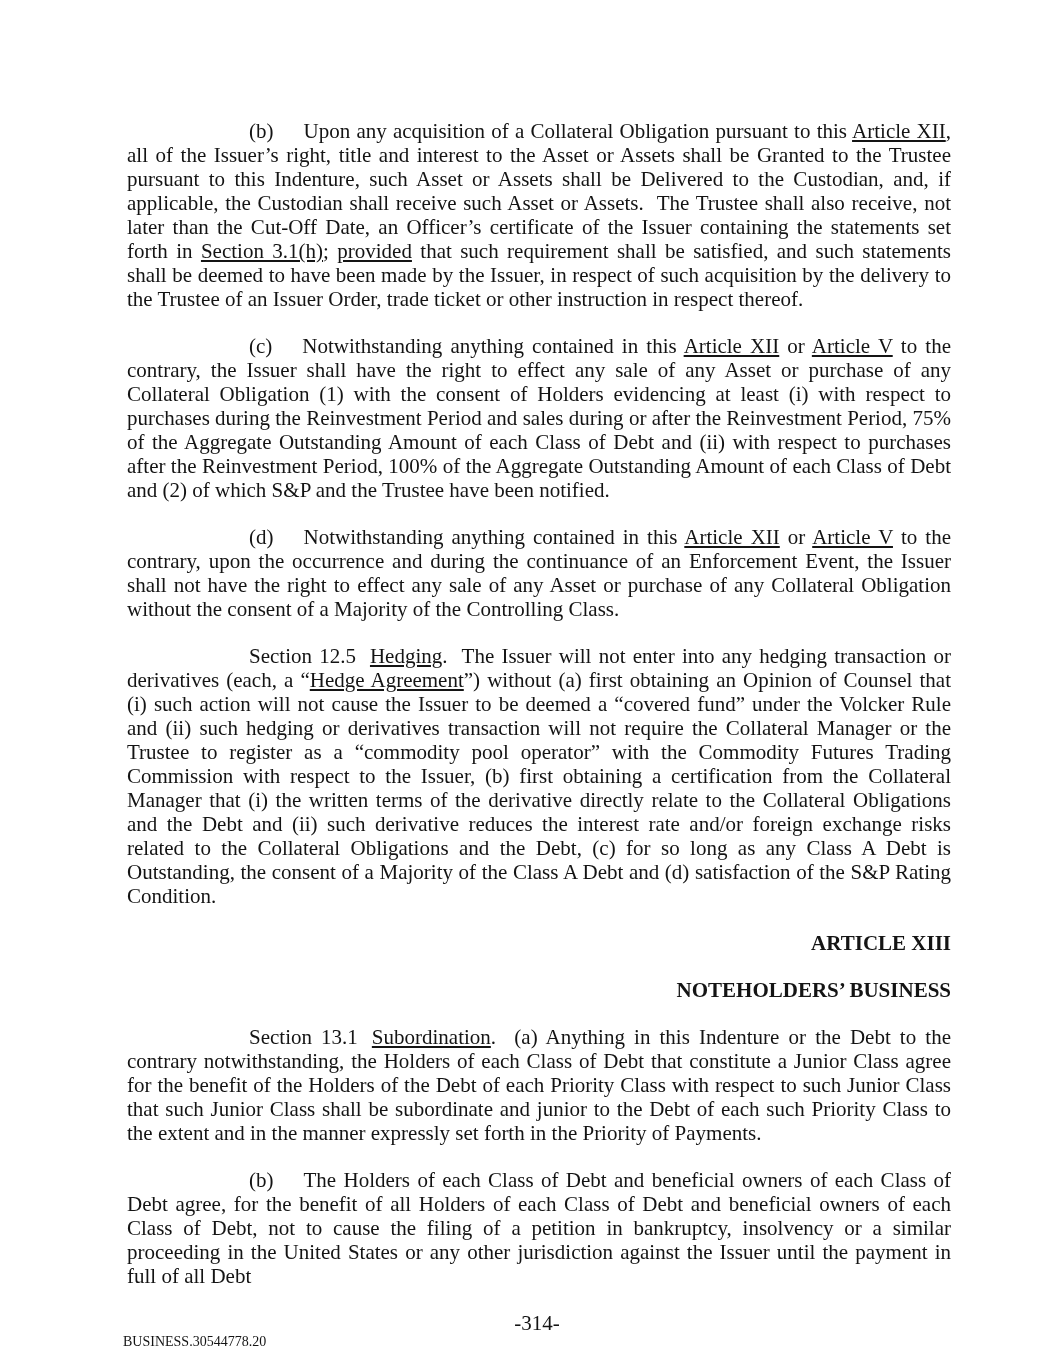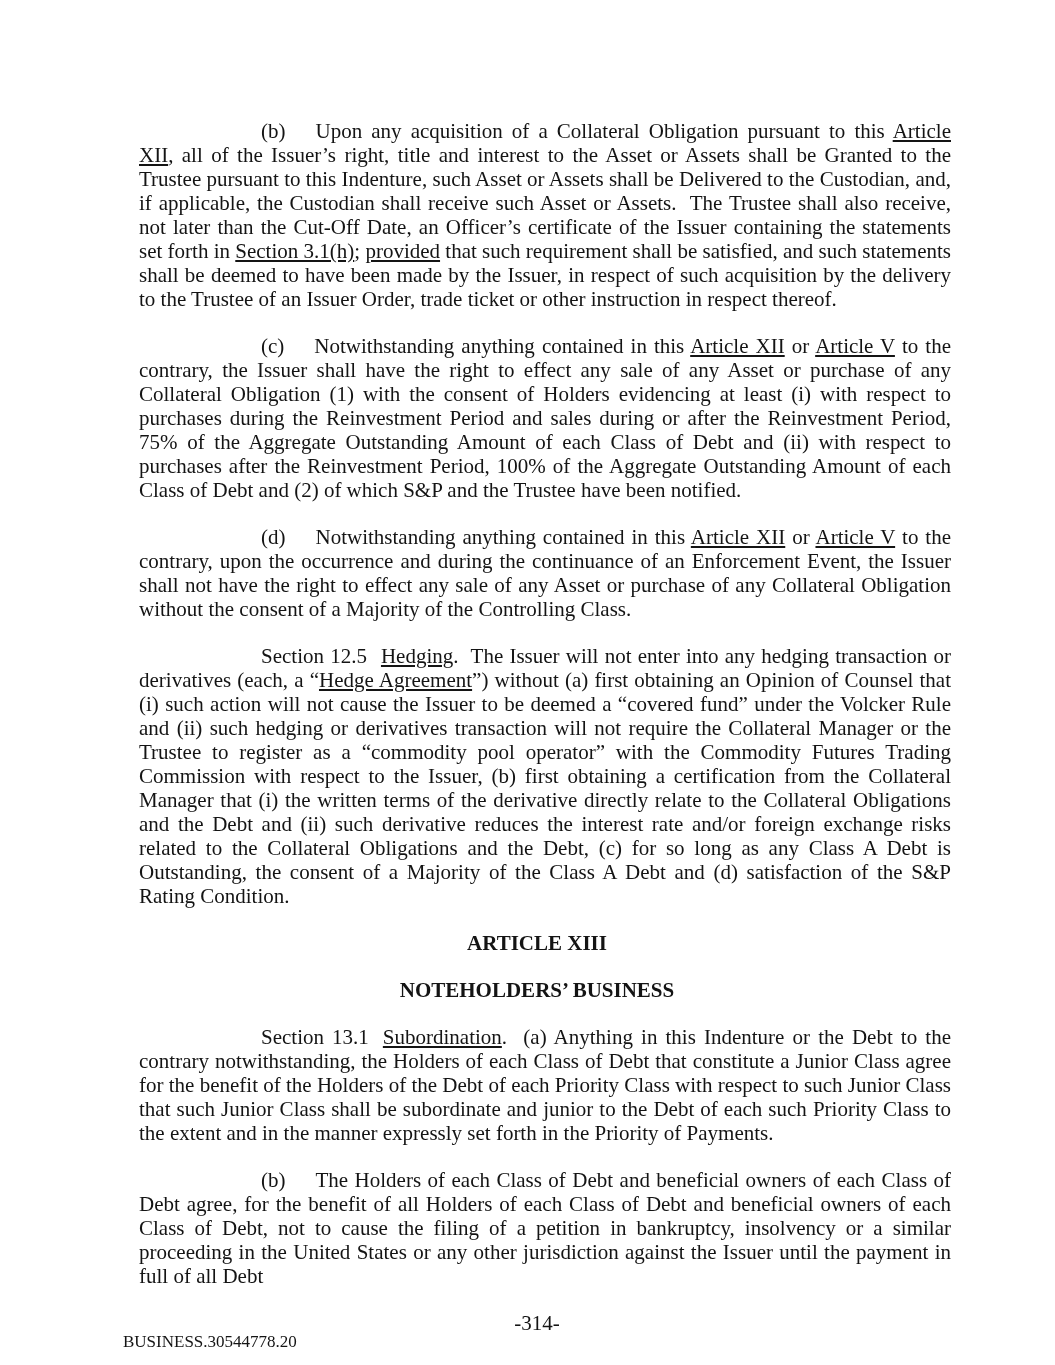--- a/index.html
+++ b/index.html
@@ -10,40 +10,40 @@
     background: #ffffff;
     box-sizing: border-box;
     padding: 119px 104px 0 123px;
     font-family: "Liberation Serif", "DejaVu Serif", serif;
     font-size: 21px;
     line-height: 24px;
     color: #141414;
     overflow: hidden;
   }
   .body-text p.para {
-    margin: 0 0 23px 16px;
+    margin: 0 0 23px 4px;
     text-align: justify;
     text-indent: 122px;
   }
   .body-text p.heading {
     margin: 0 0 23px 0;
-    text-align: center;
+    text-align: right;
     text-indent: 0;
     font-weight: 700;
   }
   .u { text-decoration: underline; text-underline-offset: 2px; }
   .tab-lg { display: inline-block; width: 30px; }
   .tab-sm { display: inline-block; width: 14px; }
   .footer-pagenum {
     text-align: center;
     margin: 0;
   }
   .footer-docid {
     margin: -3px 0 0 0;
-    font-size: 17px;
+    font-size: 14px;
     line-height: 19px;
     text-align: left;
   }
 </style>
 </head>
 <body>
 
 <div class="page">
   <div class="body-text">
       <p class="para"><span>(b)</span><span class="tab-lg"></span><span>Upon any acquisition of a Collateral Obligation pursuant to this </span><span class="u">Article XII</span><span>, all of the Issuer’s right, title and interest to the Asset or Assets shall be Granted to the Trustee pursuant to this Indenture, such Asset or Assets shall be Delivered to the Custodian, and, if applicable, the Custodian shall receive such Asset or Assets.&nbsp; The Trustee shall also receive, not later than the Cut-Off Date, an Officer’s certificate of the Issuer containing the statements set forth in </span><span class="u">Section 3.1(h)</span><span>; </span><span class="u">provided</span><span> that such requirement shall be satisfied, and such statements shall be deemed to have been made by the Issuer, in respect of such acquisition by the delivery to the Trustee of an Issuer Order, trade ticket or other instruction in respect thereof.</span></p>

